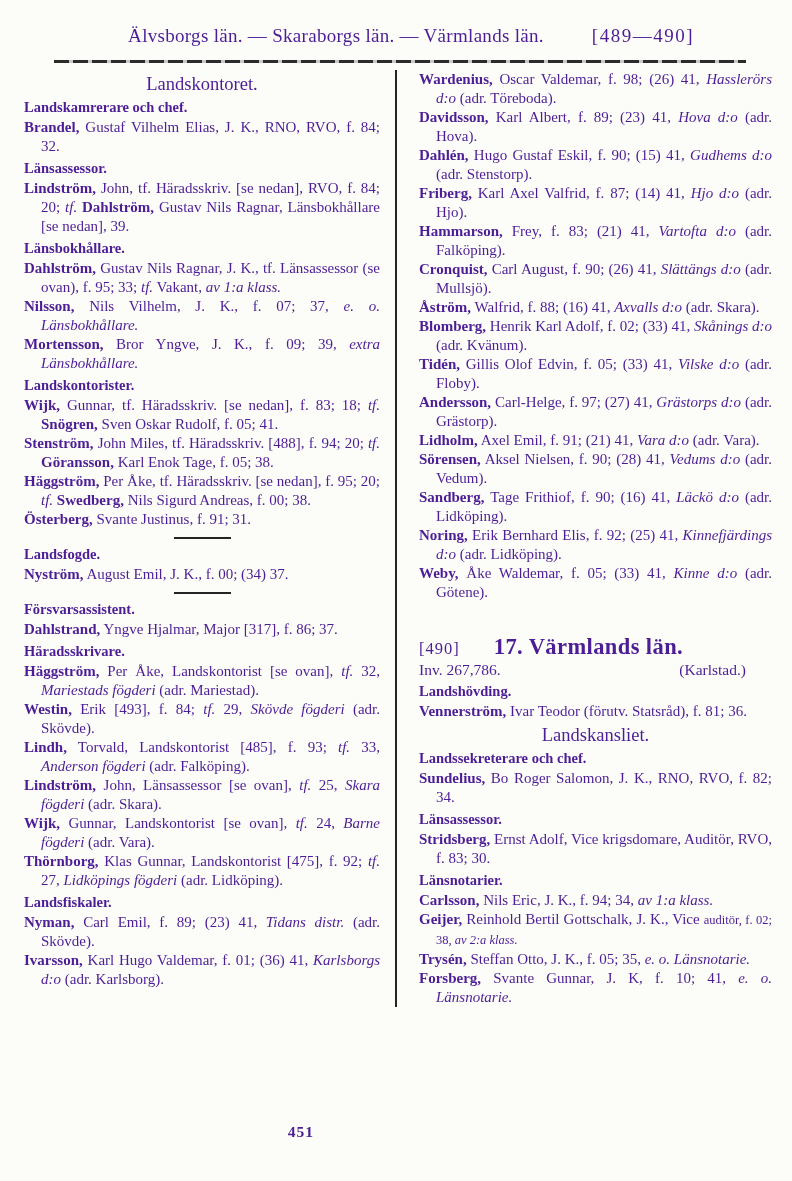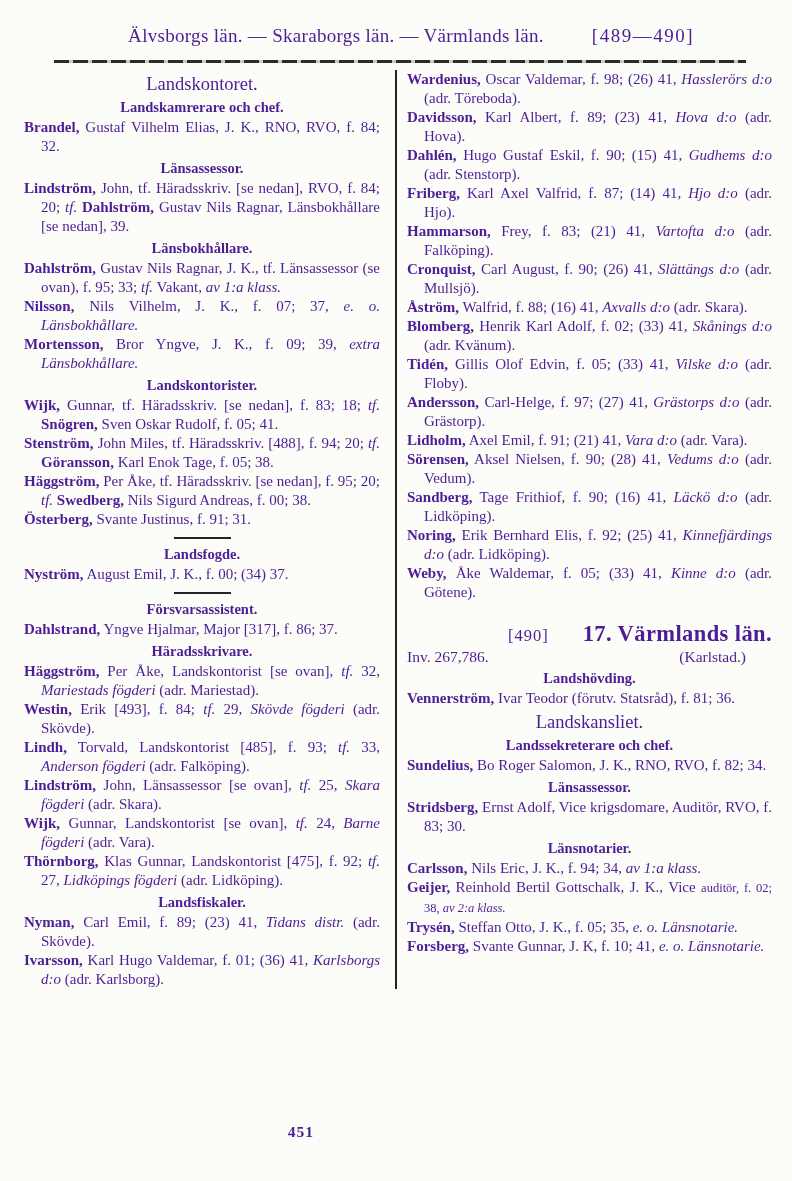--- a/index.html
+++ b/index.html
@@ -19,33 +19,33 @@
   .rh-ref { position:absolute; right:98px; top:0; letter-spacing:1.5px; }
   .header-rule {
     position:absolute; top:60px; left:54px; width:692px; height:3px;
     background:repeating-linear-gradient(90deg,#2b2b2b 0 15px, rgba(43,43,43,.25) 15px 19px);
   }
   
   .columns { position:absolute; top:70px; left:24px; width:748px; display:flex; align-items:stretch; }
   .col { font-size:15px; line-height:19px; }
   .col-left  { width:356px; padding-right:15px; }
   .col-divider { width:0; border-left:2px solid #242424; }
-  .col-right { flex:1; padding-left:10px; }
+  .col-right { flex:1; padding-left:22px; }
 
   .entry { margin:0; padding-left:17px; text-indent:-17px; text-align:justify; }
   .sg-b { font-weight:bold; }
   .sg-i { font-style:italic; }
   .sg-rs { font-size:12.5px; }
   .sg-is { font-size:12.5px; font-style:italic; }
 
-  .heading { text-align:center; font-weight:bold; font-size:14.5px; line-height:17px; margin:4px 0 2px; }
+  .heading { text-align:left; font-weight:bold; font-size:14.5px; line-height:17px; margin:4px 0 2px; }
   .heading-lg { text-align:center; font-size:18.5px; line-height:22px; margin:3px 0 4px; }
   .short-rule { width:57px; height:0; border-top:2px solid #242424; margin:8px auto 7px; }
 
-  .section-title { display:flex; align-items:baseline; margin-top:22px; margin-bottom:2px;justify-content:flex-end; }
+  .section-title { display:flex; align-items:baseline; margin-top:35px; margin-bottom:2px; }
   .sec-ref { font-size:16.5px; letter-spacing:1px; }
   .sec-ttl { font-weight:bold; font-size:22.5px; margin-left:34px; letter-spacing:.4px; }
   .meta-row { display:flex; justify-content:space-between; padding-right:26px; font-size:15.5px; margin:1px 0 2px; }
 
   .page-footer {
     position:absolute; bottom:40px; left:0; width:76%;
     text-align:center; font-weight:bold; font-size:15.5px; letter-spacing:1px;
   }
 </style>
 </head>

